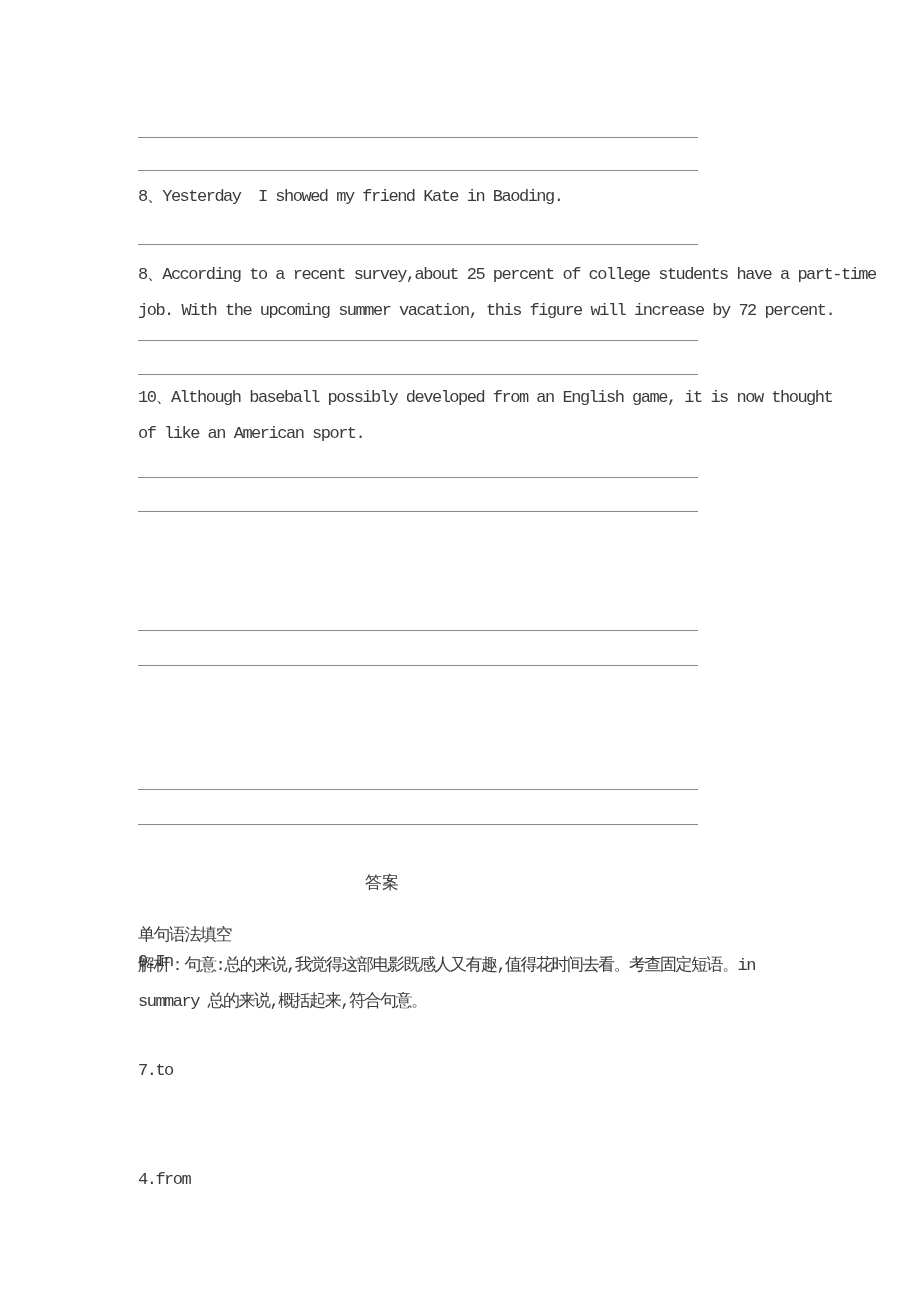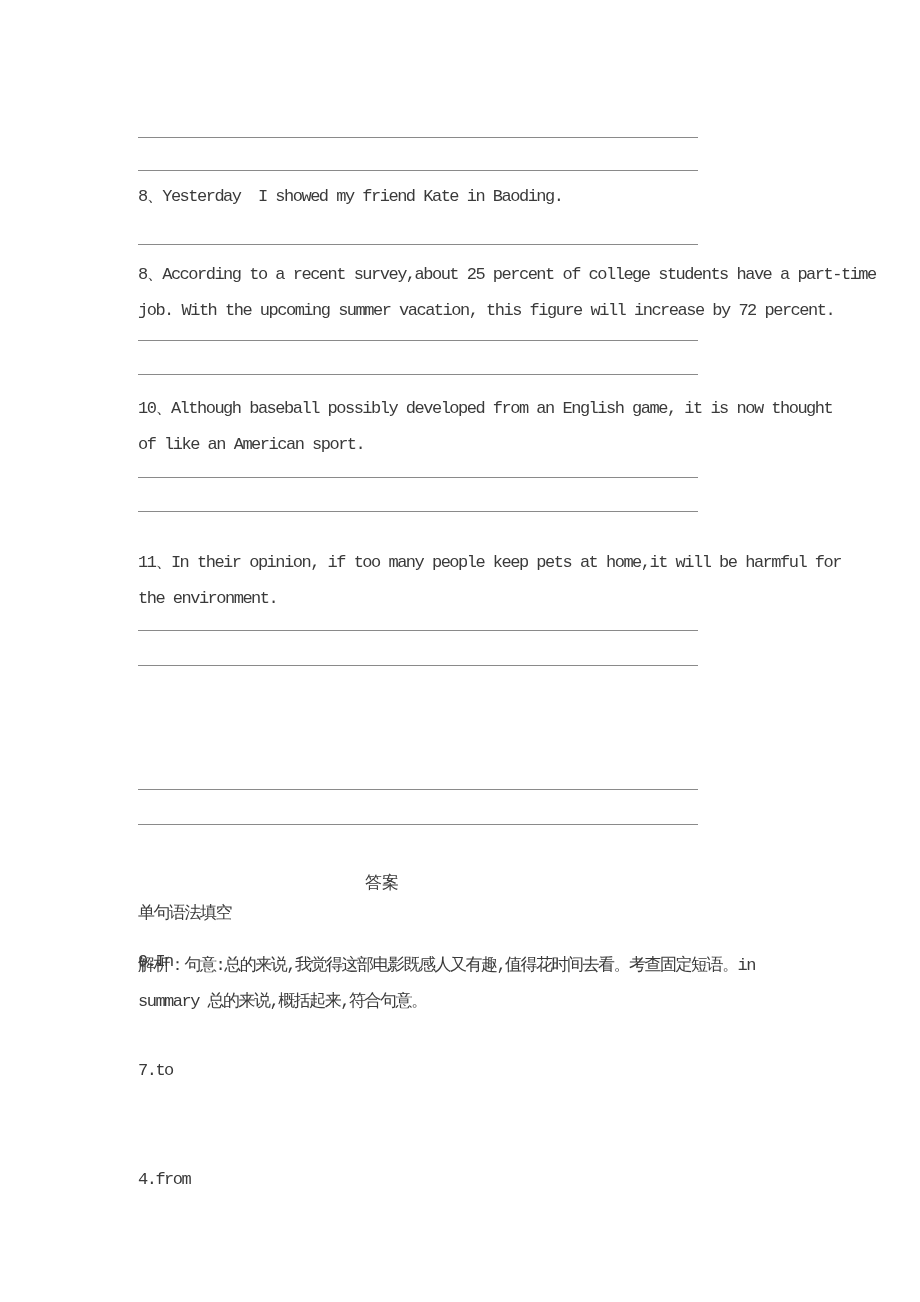--- a/index.html
+++ b/index.html
@@ -45,39 +45,37 @@
   <div class="txt" style="top:179px">8、Yesterday  I showed my friend Kate in Baoding.</div>
 
   <div class="rule" style="top:244px"></div>
 
   <div class="txt" style="top:257px">8、According to a recent survey,about 25 percent of college students have a part-time
 job. With the upcoming summer vacation, this figure will increase by 72 percent.</div>
 
   <div class="rule" style="top:340px"></div>
   <div class="rule" style="top:374px"></div>
 
-  <div class="txt" style="top:391px">10、Although baseball possibly developed from an English game, it is now thought
+  <div class="txt" style="top:380px">10、Although baseball possibly developed from an English game, it is now thought
 of like an American sport.</div>
 
   <div class="rule" style="top:477px"></div>
   <div class="rule" style="top:511px"></div>
 
-  <div class="txt" style="top:545px">11、In their opinion, if too many people keep pets at home,it will be harmful for
-the environment.</div>
 
   <div class="rule" style="top:630px"></div>
   <div class="rule" style="top:665px"></div>
 
 
   <div class="rule" style="top:789px"></div>
   <div class="rule" style="top:824px"></div>
 
   <div class="txt centered" style="top:866px">答案</div>
 
-  <div class="txt" style="top:896px">单句语法填空</div>
+  <div class="txt" style="top:918px">单句语法填空</div>
 
   <div class="txt" style="top:944px">9.In</div>
   <div class="txt" style="top:948px">解析：句意:总的来说,我觉得这部电影既感人又有趣,值得花时间去看。考查固定短语。in
 summary 总的来说,概括起来,符合句意。</div>
 
   <div class="txt" style="top:1053px">7.to</div>
 
   <div class="txt" style="top:1162px">4.from</div>
 
 </div>

